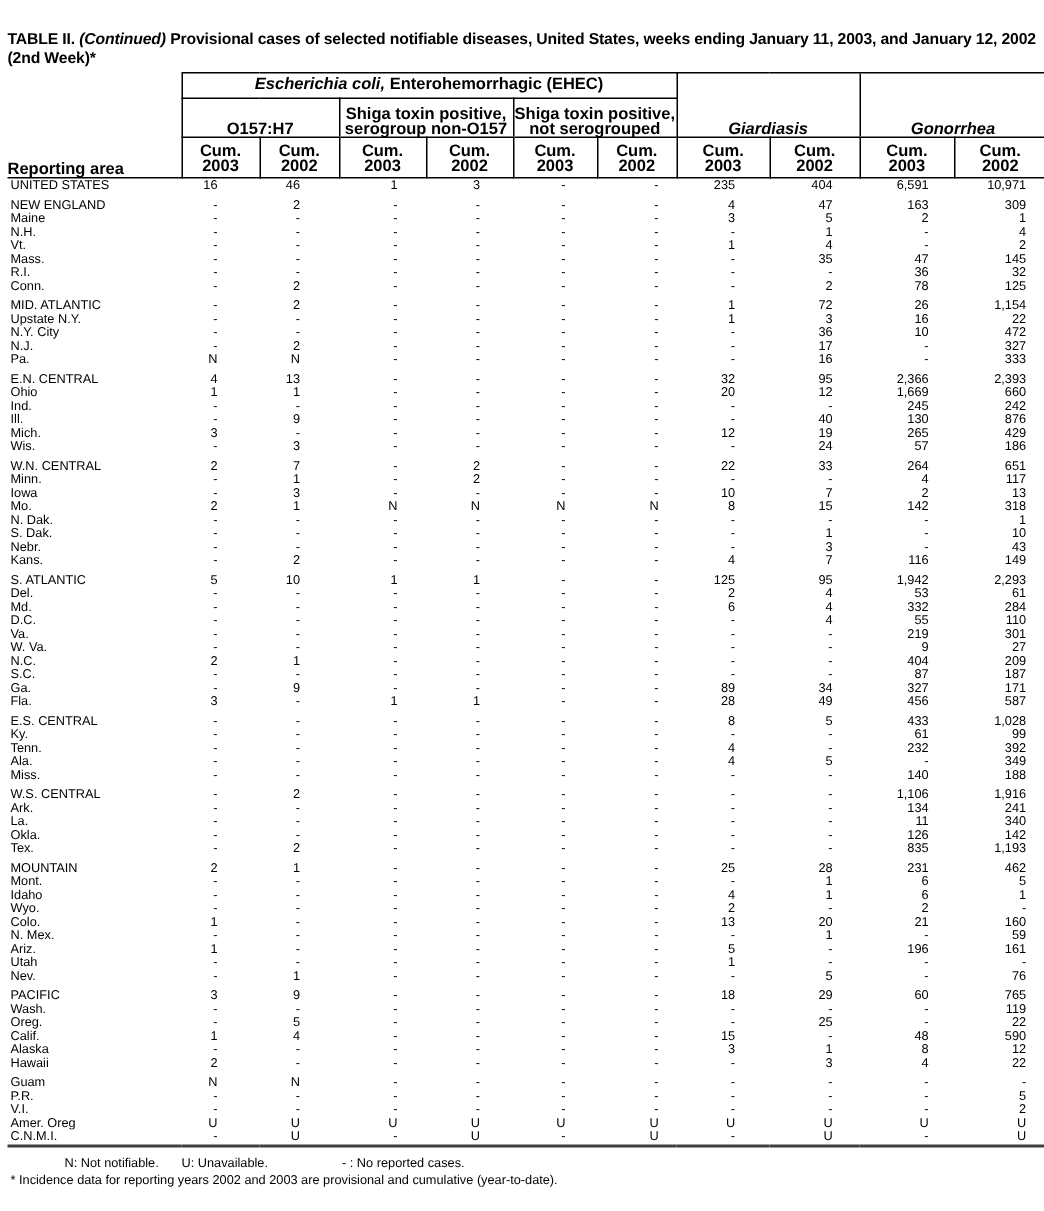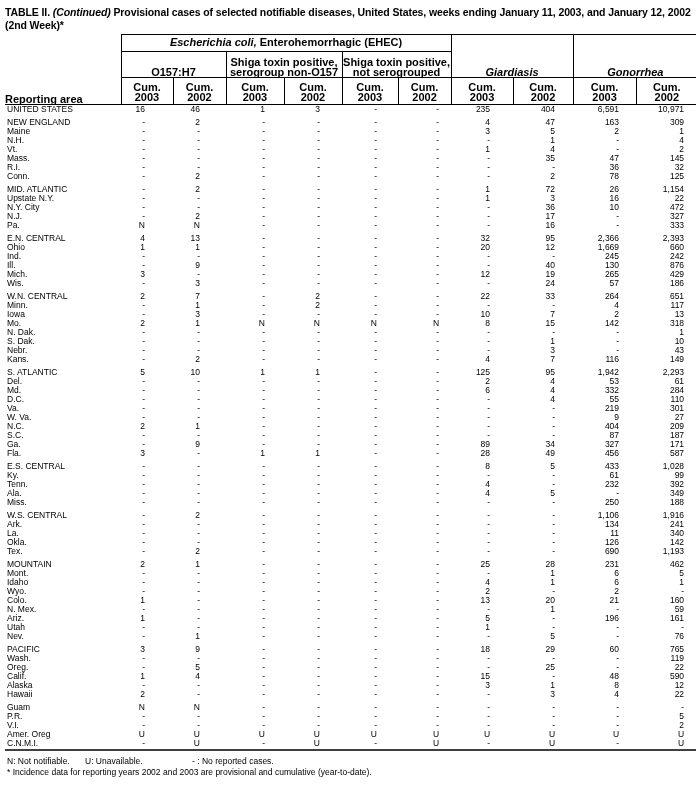--- a/index.html
+++ b/index.html
@@ -1,17 +1,17 @@
 <!DOCTYPE html>
 <html><head>
 <meta charset="utf-8">
 <style>
   html,body{margin:0;padding:0;background:#fff;color:#000;}
   body{font-family:"Liberation Sans","DejaVu Sans",sans-serif;}
-  .page{width:696px;height:807px;box-sizing:border-box;padding:6px 4px 0 5px;background:#fff;overflow:hidden;}
+  .page{width:696px;height:807px;box-sizing:border-box;padding:20px 4px 0 5px;background:#fff;overflow:hidden;}
   .title{font-weight:bold;font-size:10.5px;line-height:12.5px;letter-spacing:-0.1px;}
   .title .ital{font-style:italic;}
   table.main{border-collapse:collapse;table-layout:fixed;width:692px;margin-top:3px;}
   table.main th,table.main td{padding:0;}
   thead th{font-weight:bold;font-size:11px;line-height:9.5px;text-align:center;}
   th.ra{text-align:left;vertical-align:bottom;padding-left:2px;padding-bottom:2px;
         border-right:1px solid #000;border-bottom:1.5px solid #000;}
   th.ehec{border:1px solid #000;height:16px;vertical-align:middle;}
   th.ehec .ital{font-style:italic;}
   th.gia,th.gon{border-top:1px solid #000;border-bottom:1px solid #000;border-left:1px solid #000;
@@ -31,21 +31,21 @@
   tbody td:nth-child(4){padding-right:19px;}
   tbody td:nth-child(5){padding-right:22px;}
   tbody td:nth-child(6){padding-right:21px;}
   tbody td:nth-child(7){padding-right:12px;}
   tbody td:nth-child(8){padding-right:23px;}
   tbody td:nth-child(9){padding-right:18px;}
   tbody td:nth-child(10){padding-right:17px;}
   tbody td:nth-child(11){padding-right:13px;}
   .footnotes{margin-top:5px;font-size:8.5px;line-height:10.5px;padding-left:2px;}
   .footnotes .fn1 span{display:inline-block;}
-  .footnotes .fn-n{min-width:78px;}
+  .footnotes .fn-n{min-width:78px;margin-left:36px;}
   .footnotes .fn-u{min-width:107px;}
 </style>
 </head>
 <body>
 
 <div class="page">
 
   <div class="title">
     <div><span class="bold">TABLE II.</span>
       <span class="ital">(Continued)</span>
@@ -677,21 +677,21 @@
         <tr>
           <td class="label">Miss.</td>
           <td>-</td>
           <td>-</td>
           <td>-</td>
           <td>-</td>
           <td>-</td>
           <td>-</td>
           <td>-</td>
           <td>-</td>
-          <td>250</td>
+          <td>140</td>
           <td>188</td>
         </tr>
         <tr class="gap">
           <td colspan="11"></td>
         </tr>
         <tr>
           <td class="label">W.S. CENTRAL</td>
           <td>-</td>
           <td>2</td>
           <td>-</td>
@@ -745,21 +745,21 @@
         <tr>
           <td class="label">Tex.</td>
           <td>-</td>
           <td>2</td>
           <td>-</td>
           <td>-</td>
           <td>-</td>
           <td>-</td>
           <td>-</td>
           <td>-</td>
-          <td>690</td>
+          <td>835</td>
           <td>1,193</td>
         </tr>
         <tr class="gap">
           <td colspan="11"></td>
         </tr>
         <tr>
           <td class="label">MOUNTAIN</td>
           <td>2</td>
           <td>1</td>
           <td>-</td>

